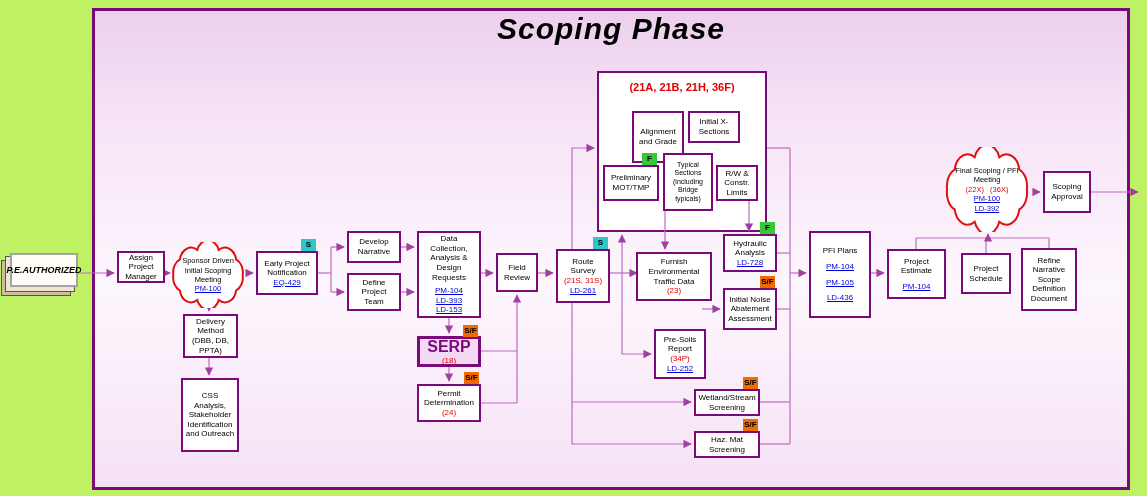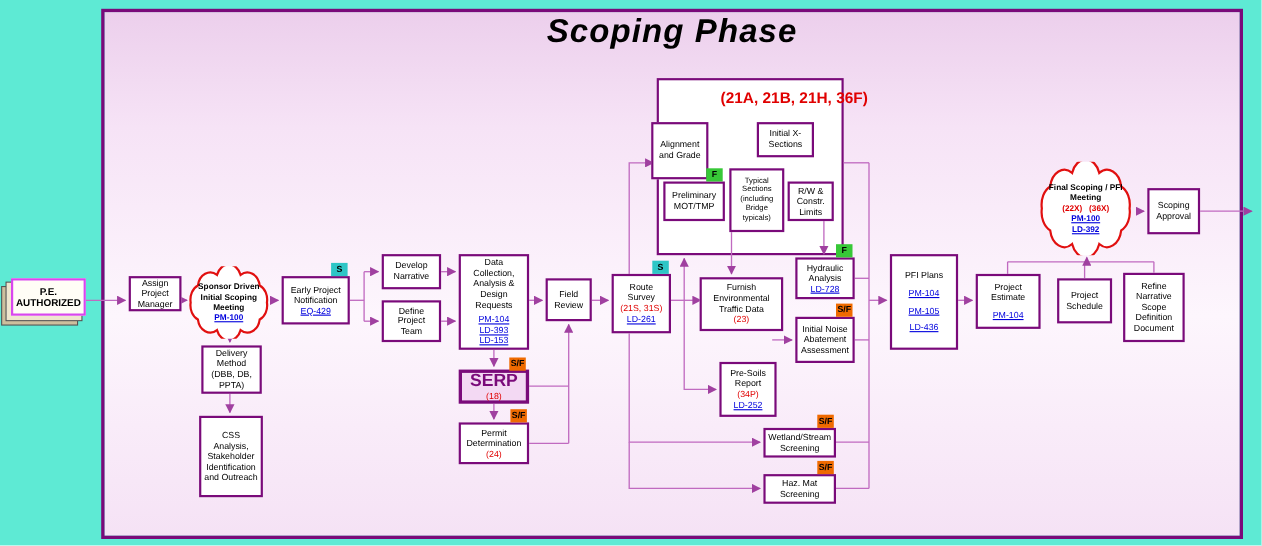--- a/index.html
+++ b/index.html
@@ -1,43 +1,43 @@
 <!DOCTYPE html>
 <html><head>
 <meta charset="utf-8">
 <style>
   html,body { margin:0; padding:0; background:#fff; font-family:"Liberation Sans",sans-serif; }
-  .stage { position:relative; width:1147px; height:496px; overflow:hidden; background:#5eead4; }
+  .stage { position:relative; width:1147px; height:496px; overflow:hidden; background:#bef264; }
   .frame { position:absolute; left:92px; top:8px; width:1032px; height:476px;
            border:3px solid #7a0a7a;
            background:linear-gradient(180deg,#eccfec 0%,#f6e3f6 22%,#fdf6fd 58%,#f5e2f5 100%); }
   .title { position:absolute; left:92px; top:12px; width:1038px; text-align:center;
            font-size:30px; font-weight:bold; font-style:italic; color:#000; letter-spacing:1px; }
   .node { position:absolute; box-sizing:border-box; background:#fff; border:2px solid #7a0a7a;
           display:flex; flex-direction:column; align-items:center; justify-content:center;
           text-align:center; font-size:8px; line-height:1.2; padding:2px; color:#000; }
   .group { position:absolute; box-sizing:border-box; background:#fff; border:2px solid #7a0a7a; }
   .group-title { position:absolute; width:100%; top:8px; text-align:center; color:#e00000;
-                 font-weight:bold; font-size:14px;margin-left:40px; }
+                 font-weight:bold; font-size:11px; }
   .lnk { color:#0000dd; text-decoration:underline; display:block; cursor:pointer; }
   .red { color:#e00000; }
   .badge { position:absolute; top:-14px; right:0; min-width:13px; height:12px; line-height:12px;
            font-size:8px; font-weight:bold; text-align:center; color:#000; padding:0 1px; }
   .badge.s  { background:#2ec6c6; }
   .badge.f  { background:#37c837; }
   .badge.sf { background:#ef6a00; }
-  .cloud { border:none; background:transparent; padding:6px;font-weight:bold; }
+  .cloud { border:none; background:transparent; padding:6px; }
   .cloud > svg.cl { position:absolute; left:0; top:0; width:100%; height:100%; }
   .cloud .ctext { position:relative; font-size:7.5px; line-height:1.25; }
   .serp-t { font-weight:bold; color:#7a0a7a; font-size:16px; }
   .small { font-size:7px; }
   .pe { position:absolute; left:10px; top:253px; width:68px; height:34px; box-sizing:border-box;
-        border:2px solid #d946ef; background:#fffdf6; font-weight:bold; font-size:9px;
-        display:flex; flex-direction:column; align-items:center; justify-content:center; text-align:center;
-        box-shadow:-4px 4px 0 0 #efe6cf, -4px 4px 0 1px #555, -8px 8px 0 0 #cdbf9d, -8px 8px 0 1px #555; }
+        border:2px solid #a3a3a3; background:#fffdf6; font-weight:bold; font-size:9px;
+        display:flex; flex-direction:row; align-items:center; justify-content:center; text-align:center;
+        box-shadow:-4px 4px 0 0 #efe6cf, -4px 4px 0 1px #555, -8px 8px 0 0 #cdbf9d, -8px 8px 0 1px #555;font-style:italic; }
   svg.wires { position:absolute; left:0; top:0; pointer-events:none; }
   .mt4 { margin-top:4px; }
   .mt6 { margin-top:6px; }
 </style>
 </head>
 <body>
 
 <div class="stage">
 
   <div class="frame"></div>
@@ -164,21 +164,21 @@
     <span>Field Review</span>
   </div>
 
   <div class="node" style="left:556px;top:249px;width:54px;height:54px">
     <span class="badge s">S</span>
     <span>Route Survey</span>
     <span class="red">(21S, 31S)</span>
     <a class="lnk">LD-261</a>
   </div>
 
-  <div class="node" style="left:592px;top:111px;width:52px;height:52px">
+  <div class="node" style="left:632px;top:111px;width:52px;height:52px">
     <span>Alignment and Grade</span>
   </div>
 
   <div class="node" style="left:688px;top:111px;width:52px;height:32px">
     <span>Initial X-Sections</span>
   </div>
 
   <div class="node" style="left:603px;top:165px;width:56px;height:36px">
     <span class="badge f">F</span>
     <span>Preliminary MOT/TMP</span>

